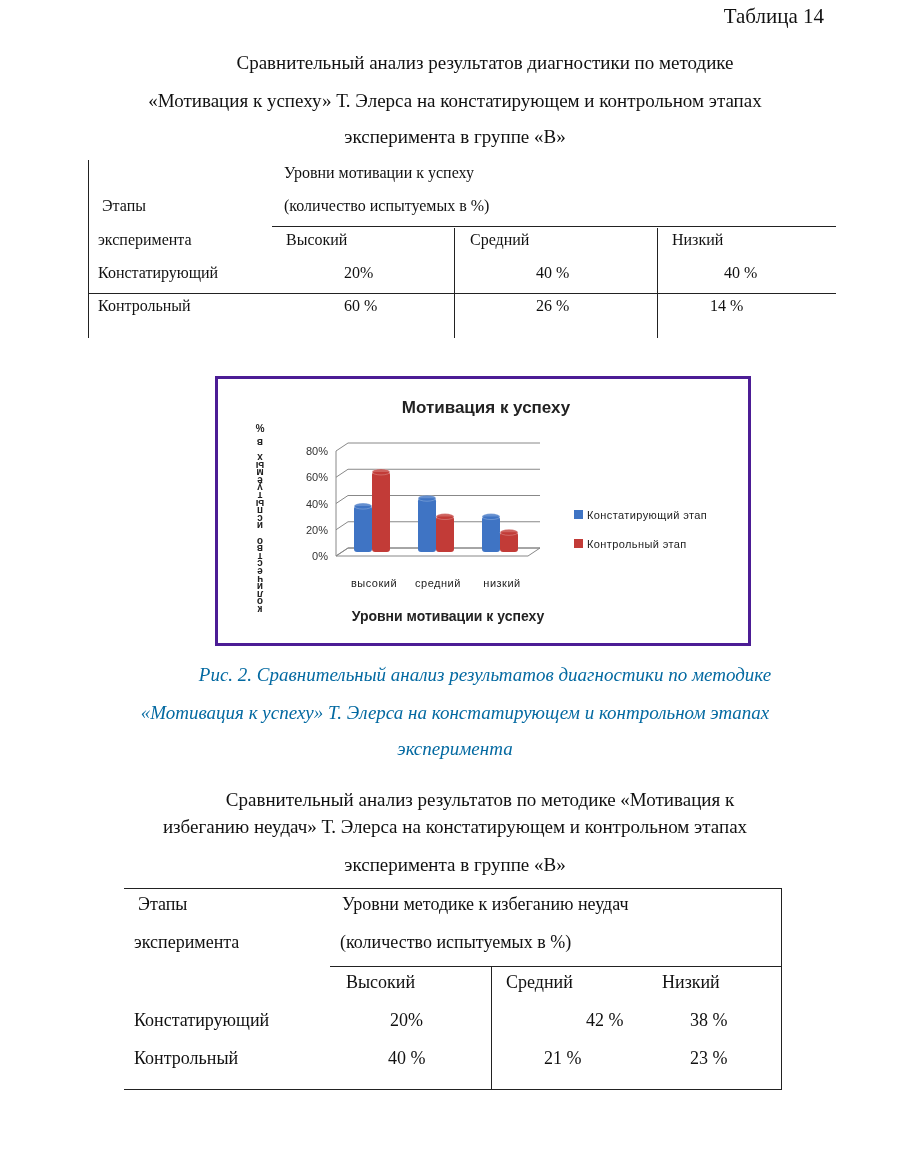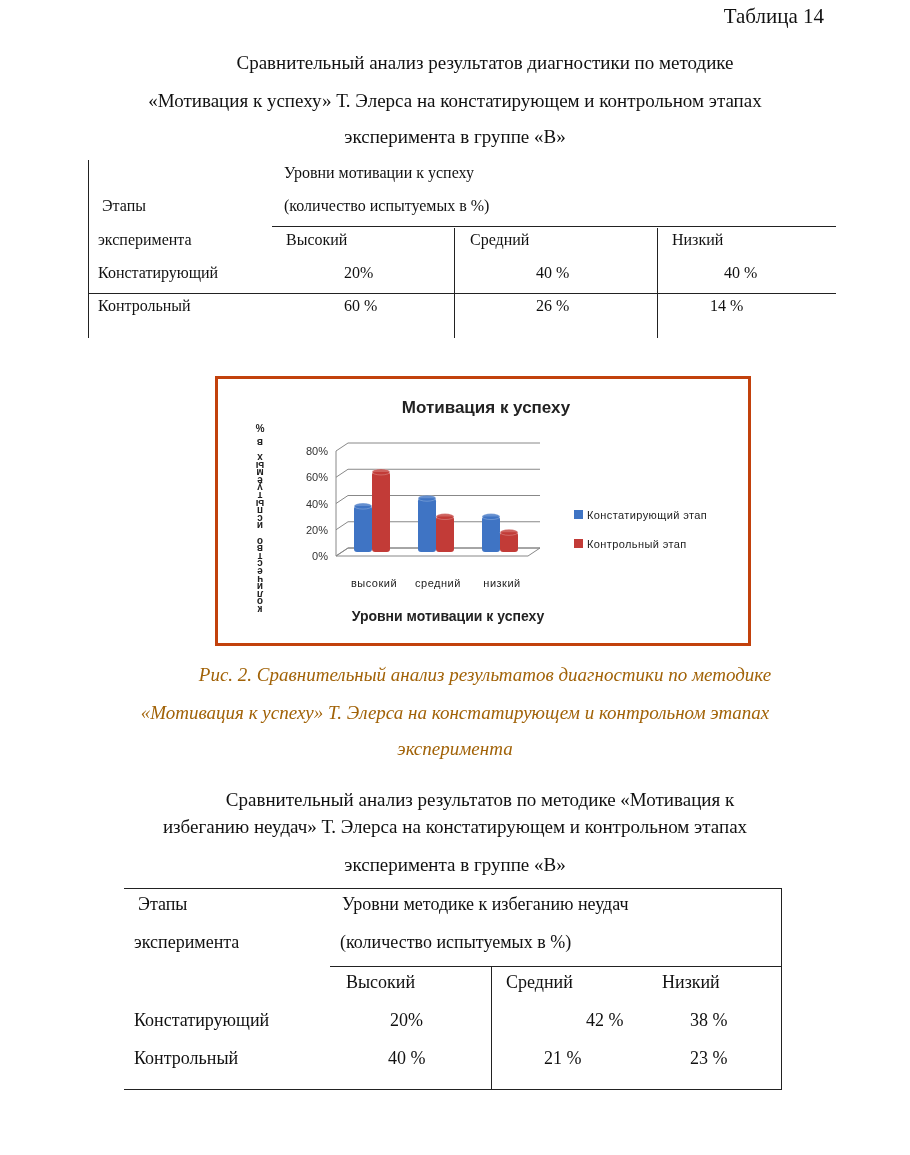--- a/index.html
+++ b/index.html
@@ -1,25 +1,25 @@
 <!DOCTYPE html>
 <html><head>
 <meta charset="utf-8">
 <style>
   html, body { margin: 0; padding: 0; background: #fff; }
   body { width: 910px; height: 1155px; position: relative; font-family: "Liberation Serif", "DejaVu Serif", serif; color: #111; overflow: hidden; }
   .abs { position: absolute; }
   .tnum { right: 86px; top: 4px; font-size: 21px; }
   .heading { left: 0; width: 910px; text-align: center; font-size: 19px; line-height: 38px; }
-  .caption { left: 0; width: 910px; text-align: center; font-size: 19px; line-height: 38px; font-style: italic; color: #a16207; }
+  .caption { left: 0; width: 910px; text-align: center; font-size: 19px; line-height: 38px; font-style: italic; color: #0369a1; }
   .t1 { left: 88px; top: 160px; width: 748px; height: 180px; font-size: 16px; }
   .t1 .vline { position: absolute; background: #222; width: 1px; }
   .t1 .hline { position: absolute; background: #222; height: 1px; }
   .cell { position: absolute; white-space: nowrap; }
-  .chartbox { left: 215px; top: 376px; width: 536px; height: 270px; border: 3px solid #c2410c; box-sizing: border-box; background: #fff; }
+  .chartbox { left: 215px; top: 376px; width: 536px; height: 270px; border: 3px solid #4c1d95; box-sizing: border-box; background: #fff; }
   .chartbox svg { position: absolute; left: 0; top: 0; }
   .t2 { left: 124px; top: 888px; width: 660px; height: 204px; font-size: 18px; }
   .t2 .line { position: absolute; background: #222; }
 </style>
 </head>
 <body>
 
 <div class="abs tnum">Таблица 14</div>
 
 <div>

